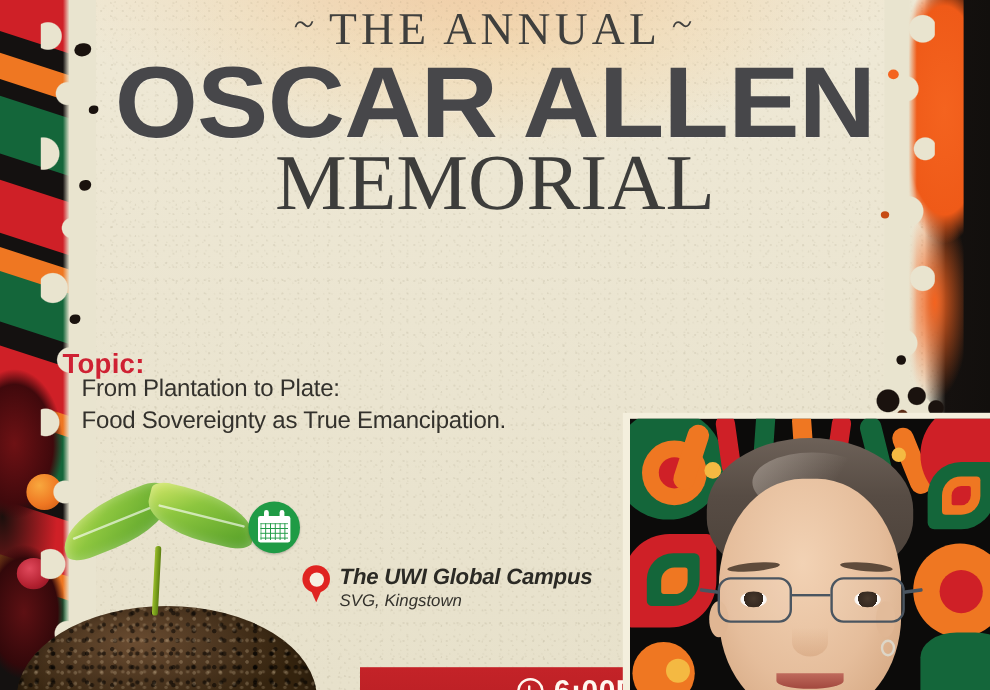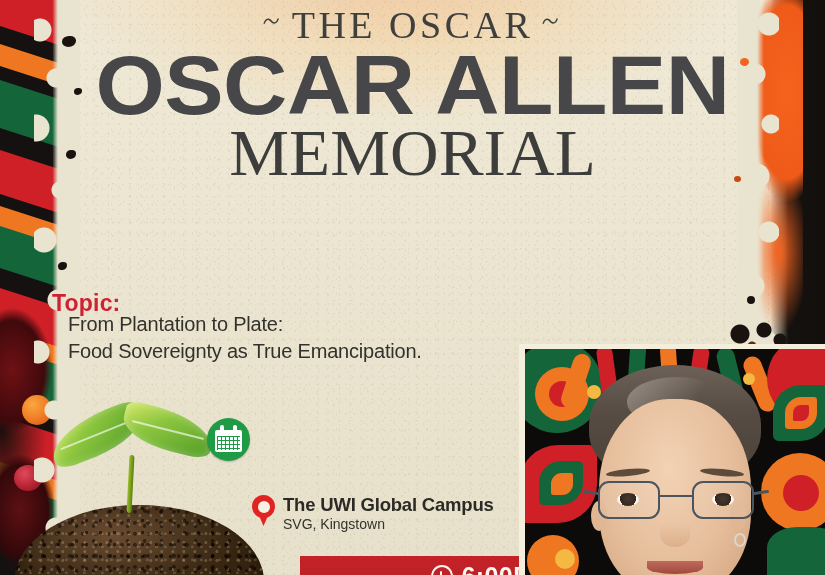--- a/index.html
+++ b/index.html
@@ -220,21 +220,21 @@
     position:absolute; left:2px; top:6px; right:2px; bottom:2px;
     background-image:
       linear-gradient(#1f9b45 1px, transparent 1px),
       linear-gradient(90deg,#1f9b45 1px, transparent 1px);
     background-size:4px 4px;
   }
   .date-text .small { font-size:14.5px; font-weight:bold; color:#34322c; letter-spacing:.1px; }
   .date-text .big  { font-size:26px; font-weight:bold; color:#2b2a25; line-height:1.02; letter-spacing:-.4px; margin-top:0px; }
   .date-text .mid  { font-size:18px; font-weight:bold; color:#34322c; line-height:1.05; margin-top:-2px; }
 
-  .row-venue { left:252px; top:495px; gap:8px; }
+  .row-venue { left:252px; top:471px; gap:8px;font-style:italic; }
   .pin { width:23px; height:31px; position:relative; flex:none; }
   .pin-head {
     position:absolute; left:0; top:0; width:23px; height:23px; border-radius:50%;
     background:#e02421;
   }
   .pin-hole {
     position:absolute; left:5.5px; top:5.5px; width:12px; height:12px; border-radius:50%;
     background:#f6f1e2;
   }
   .pin-tip {
@@ -402,21 +402,21 @@
     <div class="er-orange"></div>
     <div class="er-tear"></div>
   </div>
   <div class="dot" style="right:76px;top:58px;width:9px;height:8px;background:#f4631f;"></div>
   <div class="dot" style="right:84px;top:176px;width:7px;height:6px;background:#c64a12;"></div>
   <div class="dot" style="right:70px;top:296px;width:8px;height:8px;background:#1a120e;"></div>
   <div class="top-splat"></div>
 
   <div class="head-wrap">
     <div class="annual">
-      <span class="dash">~</span><span>THE OSCAR</span><span class="dash">~</span>
+      <span class="dash">~</span><span>THE ANNUAL</span><span class="dash">~</span>
     </div>
     <div class="oscar">OSCAR ALLEN</div>
     <div class="memorial">MEMORIAL</div>
   </div>
 
 
   <div class="topic-label">Topic:</div>
   <div class="topic-lines">
     <div>From Plantation to Plate:</div>
     <div>Food Sovereignty as True Emancipation.</div>

